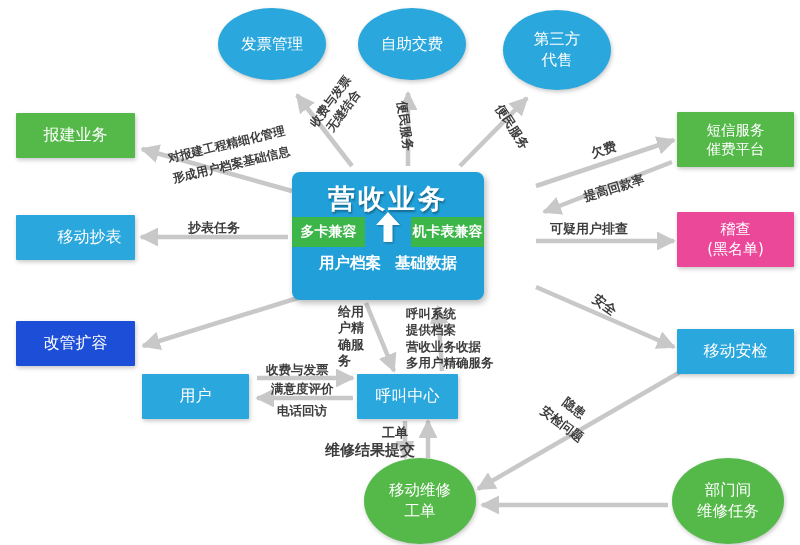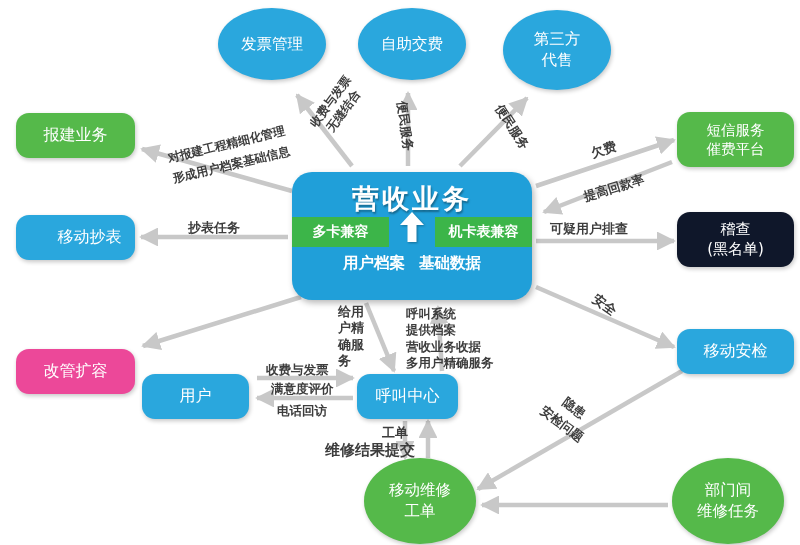--- a/index.html
+++ b/index.html
@@ -4,29 +4,29 @@
 <style>
   * { margin:0; padding:0; box-sizing:border-box; }
   html,body { background:#ffffff; }
   body { font-family:"DejaVu Sans","Liberation Sans",sans-serif; }
   .stage { position:relative; width:800px; height:545px; background:#ffffff; overflow:hidden; }
   .arrow-layer { position:absolute; left:0; top:0; width:800px; height:545px; }
 
   .node { position:absolute; display:flex; align-items:center; justify-content:center;
           color:#ffffff; font-weight:normal; text-align:center; white-space:pre-line;
           box-shadow:1px 2px 4px rgba(0,0,0,.22); }
-  .rect    { border-radius:13px; font-size:16px; line-height:1.3; }
+  .rect    { border-radius:1px; font-size:16px; line-height:1.3; }
   .ellipse { border-radius:50%; font-size:15.5px; line-height:1.35; }
   .blue   { background:#2aa7dd; }
   .green  { background:#55b94a; }
-  .purple { background:#ec4899;margin-top:28px; }
-  .orange { background:#0f172a; }
+  .purple { background:#1d4ed8; }
+  .orange { background:#ec4899; }
 
-  .center-block { position:absolute; left:292px; top:172px; width:240px; height:128px;
-                  background:#209fd9; border-radius:20px; box-shadow:2px 3px 6px rgba(0,0,0,.28);
+  .center-block { position:absolute; left:292px; top:172px; width:192px; height:128px;
+                  background:#209fd9; border-radius:8px; box-shadow:2px 3px 6px rgba(0,0,0,.28);
                   display:flex; flex-direction:column; }
   .center-title { color:#fff; font-size:27px; font-weight:bold; text-align:center;
                   padding-top:9px; letter-spacing:3px; text-shadow:1px 2px 2px rgba(0,0,0,.35); }
   .center-stripe { height:30px; display:flex; align-items:stretch; }
   .stripe-text { flex:1; background:#3cb549; color:#fff; font-size:14px; font-weight:bold;
                  display:flex; align-items:center; justify-content:center; }
   .stripe-arrow { width:46px; display:flex; align-items:center; justify-content:center; }
   .stripe-arrow svg { margin-top:-10px; filter:drop-shadow(1px 1px 1px rgba(0,0,0,.3)); }
   .center-footer { margin-top:6px; display:flex; justify-content:center; gap:14px;
                    color:#fff; font-size:15.5px; font-weight:bold; }

